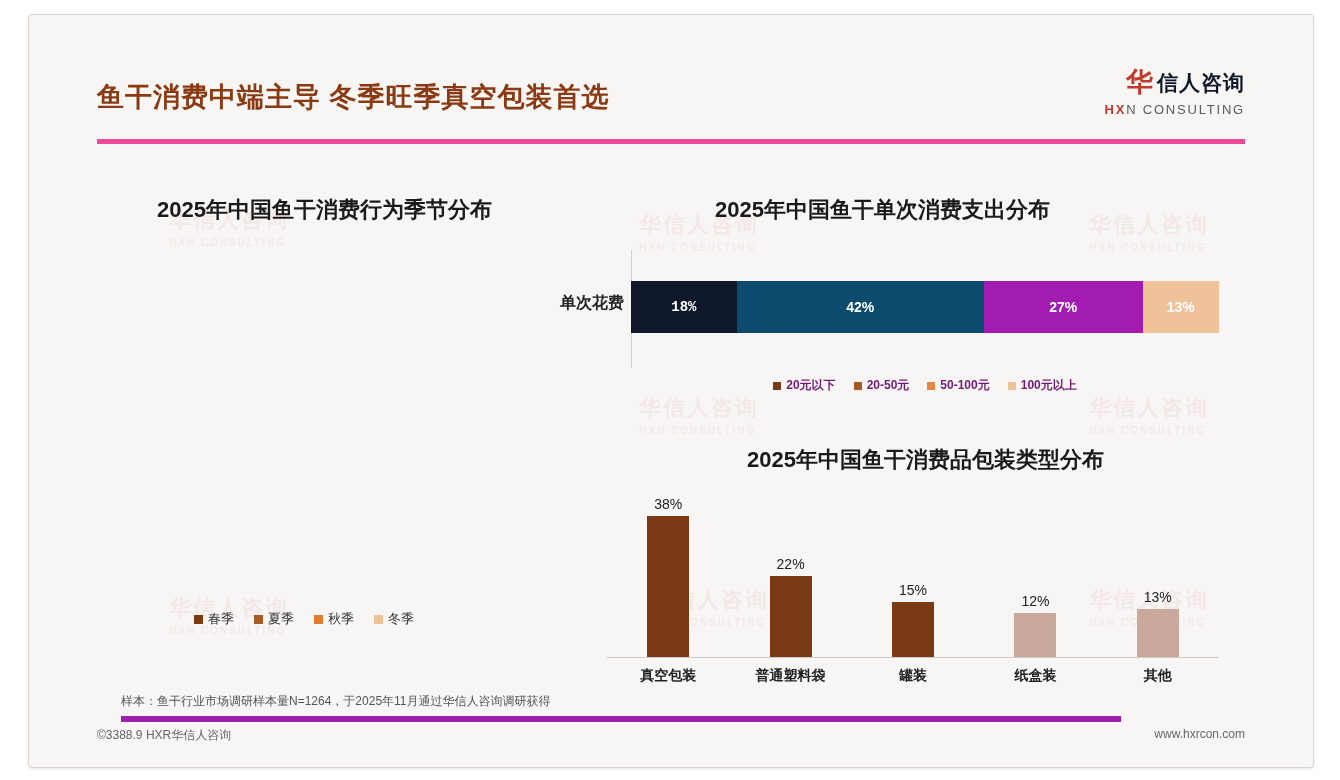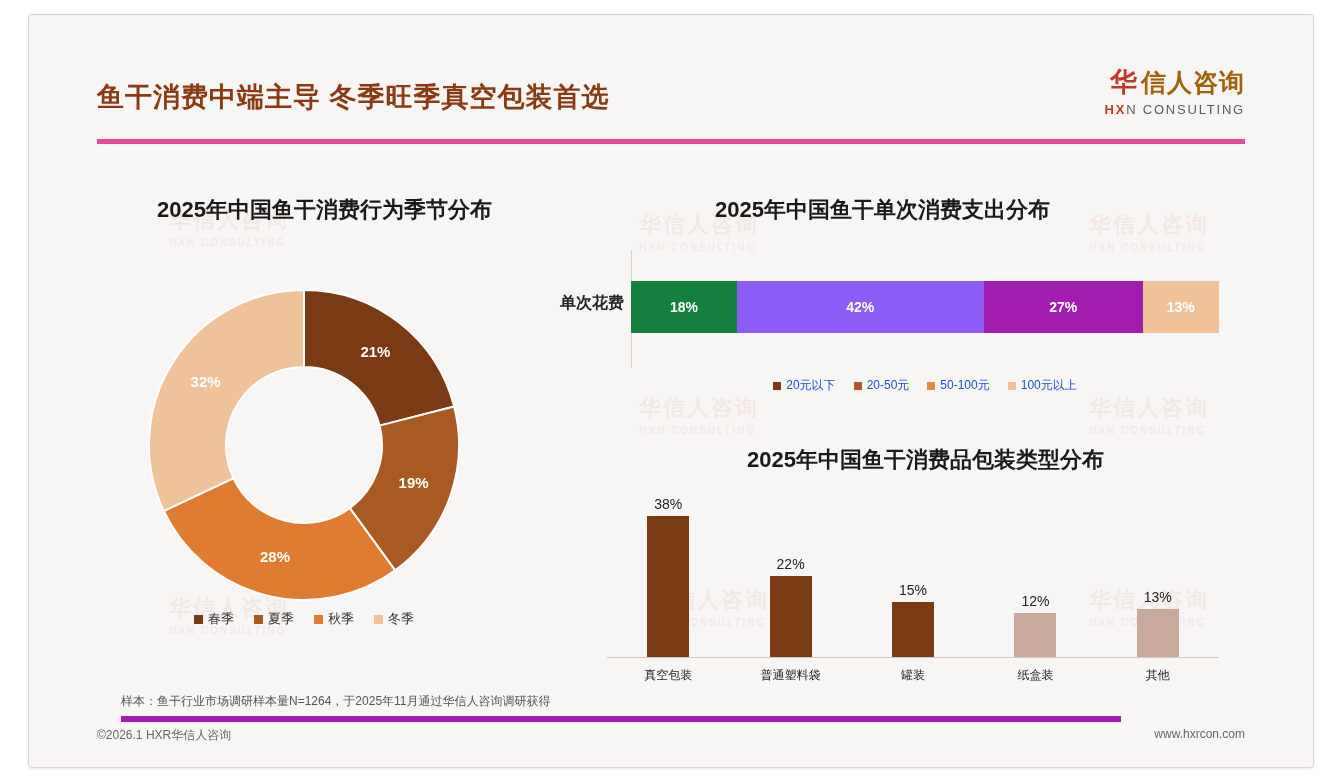--- a/index.html
+++ b/index.html
@@ -58,23 +58,23 @@
     justify-content: flex-end;
     gap: 4px;
   }
   .logo-mark {
     color: #c0392b;
     font-size: 27px;
     font-weight: bold;
     line-height: 1;
   }
   .logo-cn {
-    font-size: 25px;
-    font-weight: bold;
-    color: #a16207;
+    font-size: 21px;
+    font-weight: bold;
+    color: #0f172a;
     line-height: 1;
     letter-spacing: 1px;
   }
   .logo-en {
     margin-top: 6px;
     text-align: right;
     font-size: 13px;
     color: #5a5a5a;
     letter-spacing: 1.8px;
   }
@@ -168,21 +168,22 @@
   }
   .stack-legend {
     position: absolute;
     left: 602px;
     top: 362px;
     width: 588px;
     display: flex;
     justify-content: center;
     gap: 18px;
     font-size: 12px;
-    color: #1d4ed8;
+    color: #701a75;
+    font-weight: bold;
   }
   .lg-sq { width: 8px; height: 8px; display: inline-block; }
 
   
   .col-area {
     position: absolute;
     left: 578px;
     top: 470px;
     width: 612px;
     height: 172px;
@@ -206,22 +207,23 @@
     width: 100%;
     text-align: center;
     font-size: 14px;
     color: #222;
   }
   .col-cat {
     position: absolute;
     top: 652px;
     width: 132px;
     text-align: center;
-    font-size: 12px;
+    font-size: 14px;
     color: #222;
+    font-weight: bold;
   }
 
   
   .sample-note {
     position: absolute;
     left: 92px;
     top: 678px;
     width: 1000px;
     font-size: 12px;
     color: #555;
@@ -285,32 +287,20 @@
         <span class="logo-cn">信人咨询</span>
       </div>
       <div class="logo-en">
         <span class="hx">HX</span><span>N CONSULTING</span>
       </div>
     </div>
   </div>
 
   <div class="panel-title" style="left:128px; top:180px;">2025年中国鱼干消费行为季节分布</div>
 
-  <div id="donut-wrap">
-      <svg width="330" height="330">
-        <path d="M 165 10 A 155 155 0 0 1 315.1303899749378 126.45306748944749 L 240.54948656803322 145.60218880114132 A 78 78 0 0 0 165 87 Z" fill="#7a3b14" stroke="#ffffff" stroke-width="2"></path>
-        <path d="M 315.1303899749378 126.45306748944749 A 155 155 0 0 1 256.10671410533337 290.39763412811686 L 210.84724967881291 228.1033255612459 A 78 78 0 0 0 240.54948656803322 145.60218880114132 Z" fill="#a85a22" stroke="#ffffff" stroke-width="2"></path>
-        <path d="M 256.10671410533337 290.39763412811686 A 155 155 0 0 1 24.75180686776696 230.99579019258624 L 94.42348990765048 198.21078474207565 A 78 78 0 0 0 210.84724967881291 228.1033255612459 Z" fill="#e07b32" stroke="#ffffff" stroke-width="2"></path>
-        <path d="M 24.75180686776696 230.99579019258624 A 155 155 0 0 1 164.99999999999997 10 L 164.99999999999997 87 A 78 78 0 0 0 94.42348990765048 198.21078474207565 Z" fill="#f0c29a" stroke="#ffffff" stroke-width="2"></path>
-      </svg>
-      <div class="donut-label" style="left: 216.404px; top: 62.9469px; width: 40px; text-align: center;">21%</div>
-      <div class="donut-label" style="left: 254.613px; top: 194.463px; width: 40px; text-align: center;">19%</div>
-      <div class="donut-label" style="left: 116.028px; top: 267.84px; width: 40px; text-align: center;">28%</div>
-      <div class="donut-label" style="left: 46.6358px; top: 92.5762px; width: 40px; text-align: center;">32%</div>
-    </div>
 
   <div class="donut-legend" id="donut-legend">
       <div class="lg-item">
         <span class="lg-sw" style="background:#7a3b14"></span>
         <span>春季</span>
       </div>
       <div class="lg-item">
         <span class="lg-sw" style="background:#a85a22"></span>
         <span>夏季</span>
       </div>
@@ -322,22 +312,22 @@
         <span class="lg-sw" style="background:#f0c29a"></span>
         <span>冬季</span>
       </div>
     </div>
 
   <div class="panel-title" style="left:686px; top:180px;">2025年中国鱼干单次消费支出分布</div>
 
   <div class="stack-axis"></div>
   <div class="stack-cat">单次花费</div>
   <div class="stack-bar" id="stack-bar">
-      <div class="stack-seg" style="width: 18%; background: #15803d;">18%</div>
-      <div class="stack-seg" style="width: 42%; background: #8b5cf6;">42%</div>
+      <div class="stack-seg" style="width: 18%; background: #0f172a; font-family: Liberation Mono, monospace;">18%</div>
+      <div class="stack-seg" style="width: 42%; background: #0c4a6e;">42%</div>
       <div class="stack-seg" style="width: 27%; background: #a21caf;">27%</div>
       <div class="stack-seg" style="width: 13%; background: rgb(240, 194, 154);">13%</div>
     </div>
   <div class="stack-legend" id="stack-legend">
       <div class="lg-item">
         <span class="lg-sq" style="background:#7a3b14"></span>
         <span>20元以下</span>
       </div>
       <div class="lg-item">
         <span class="lg-sq" style="background:#a85a22"></span>
@@ -381,16 +371,16 @@
   <div id="col-cats">
       <div class="col-cat" style="left: 573.2px; position: absolute;">真空包装</div>
       <div class="col-cat" style="left: 695.6px; position: absolute;">普通塑料袋</div>
       <div class="col-cat" style="left: 818px; position: absolute;">罐装</div>
       <div class="col-cat" style="left: 940.4px; position: absolute;">纸盒装</div>
       <div class="col-cat" style="left: 1062.8px; position: absolute;">其他</div>
     </div>
 
   <div class="sample-note">样本：鱼干行业市场调研样本量N=1264，于2025年11月通过华信人咨询调研获得</div>
   <div class="footer">
-    <span>©2026.1 HXR华信人咨询</span>
+    <span>©3388.9 HXR华信人咨询</span>
     <span>www.hxrcon.com</span>
   </div>
 </div>
 
 </body></html>

